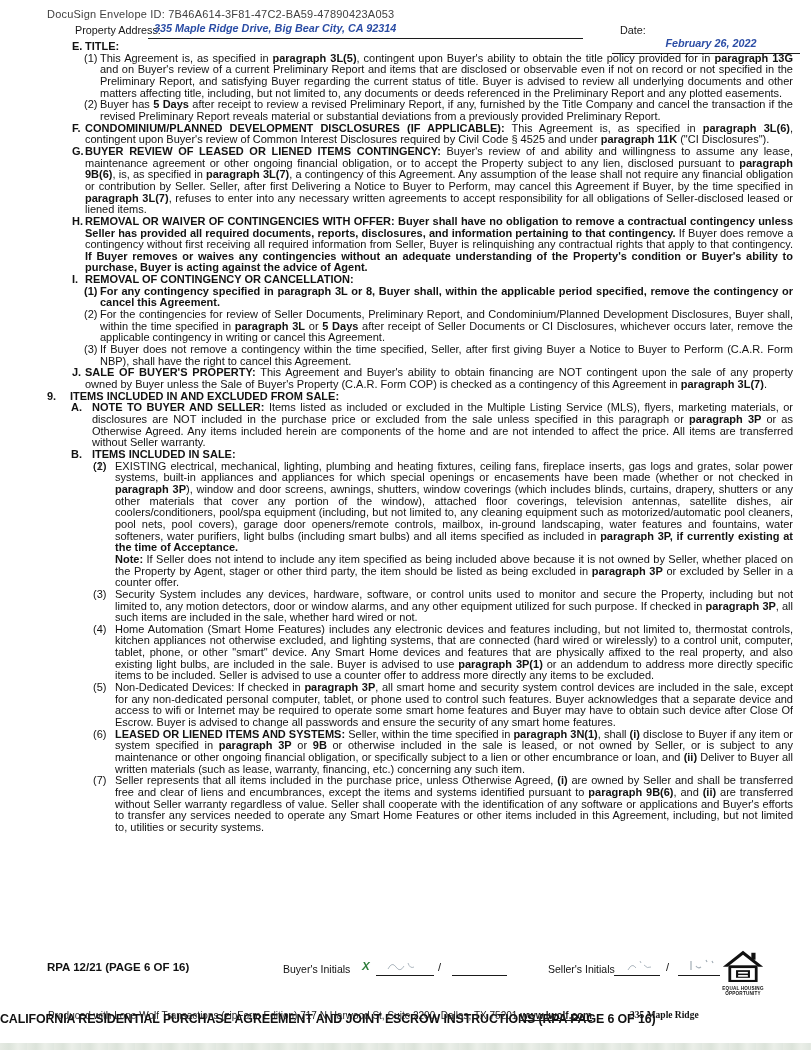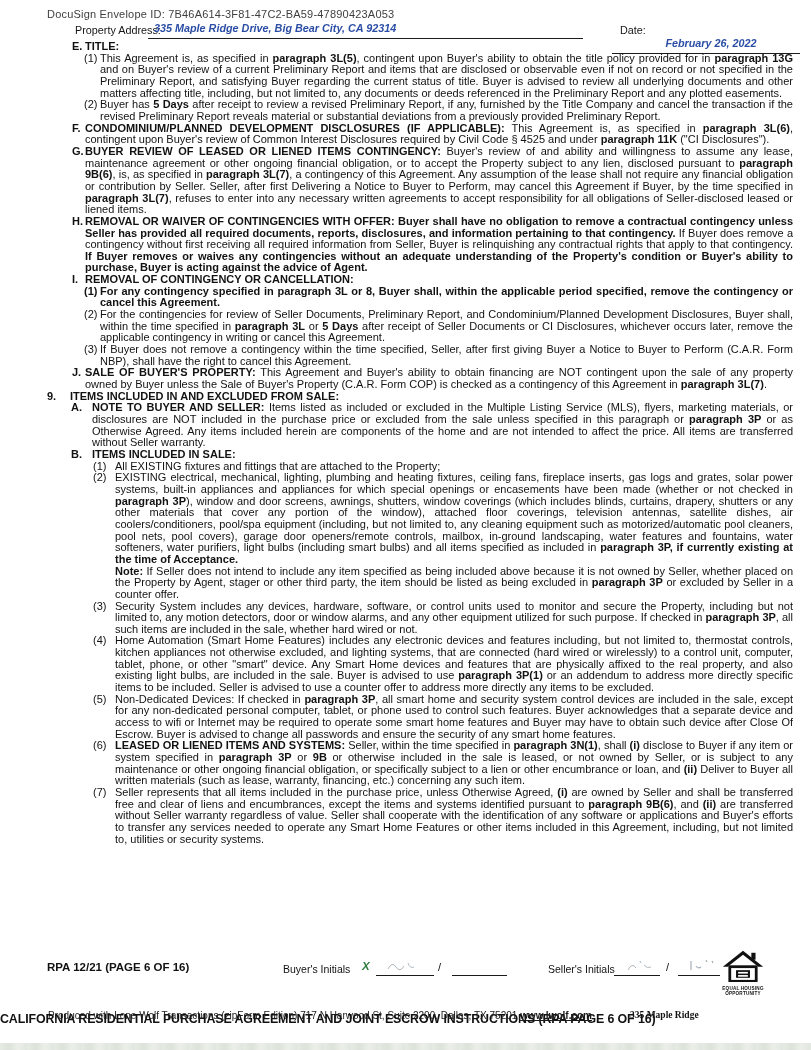--- a/index.html
+++ b/index.html
@@ -72,21 +72,21 @@
     <div class="block l1"><span class="lbl b">G.</span><span class="b">BUYER REVIEW OF LEASED OR LIENED ITEMS CONTINGENCY:</span><span> Buyer's review of and ability and willingness to assume any lease, maintenance agreement or other ongoing financial obligation, or to accept the Property subject to any lien, disclosed pursuant to </span><span class="b">paragraph 9B(6)</span><span>, is, as specified in </span><span class="b">paragraph 3L(7)</span><span>, a contingency of this Agreement. Any assumption of the lease shall not require any financial obligation or contribution by Seller. Seller, after first Delivering a Notice to Buyer to Perform, may cancel this Agreement if Buyer, by the time specified in </span><span class="b">paragraph 3L(7)</span><span>, refuses to enter into any necessary written agreements to accept responsibility for all obligations of Seller-disclosed leased or liened items.</span></div>
     <div class="block l1"><span class="lbl b">H.</span><span class="b">REMOVAL OR WAIVER OF CONTINGENCIES WITH OFFER: Buyer shall have no obligation to remove a contractual contingency unless Seller has provided all required documents, reports, disclosures, and information pertaining to that contingency.</span><span> If Buyer does remove a contingency without first receiving all required information from Seller, Buyer is relinquishing any contractual rights that apply to that contingency. </span><span class="b">If Buyer removes or waives any contingencies without an adequate understanding of the Property's condition or Buyer's ability to purchase, Buyer is acting against the advice of Agent.</span></div>
     <div class="block l1"><span class="lbl b">I.</span><span class="b">REMOVAL OF CONTINGENCY OR CANCELLATION:</span></div>
     <div class="block l2"><span class="lbl b">(1)</span><span class="b">For any contingency specified in paragraph 3L or 8, Buyer shall, within the applicable period specified, remove the contingency or cancel this Agreement.</span></div>
     <div class="block l2"><span class="lbl">(2)</span><span>For the contingencies for review of Seller Documents, Preliminary Report, and Condominium/Planned Development Disclosures, Buyer shall, within the time specified in </span><span class="b">paragraph 3L</span><span> or </span><span class="b">5 Days</span><span> after receipt of Seller Documents or CI Disclosures, whichever occurs later, remove the applicable contingency in writing or cancel this Agreement.</span></div>
     <div class="block l2"><span class="lbl">(3)</span><span>If Buyer does not remove a contingency within the time specified, Seller, after first giving Buyer a Notice to Buyer to Perform (C.A.R. Form NBP), shall have the right to cancel this Agreement.</span></div>
     <div class="block l1"><span class="lbl b">J.</span><span class="b">SALE OF BUYER'S PROPERTY:</span><span> This Agreement and Buyer's ability to obtain financing are NOT contingent upon the sale of any property owned by Buyer unless the Sale of Buyer's Property (C.A.R. Form COP) is checked as a contingency of this Agreement in </span><span class="b">paragraph 3L(7)</span><span>.</span></div>
     <div class="block n0"><span class="lbl b">9.</span><span class="b">ITEMS INCLUDED IN AND EXCLUDED FROM SALE:</span></div>
     <div class="block a1"><span class="lbl b">A.</span><span class="b">NOTE TO BUYER AND SELLER:</span><span> Items listed as included or excluded in the Multiple Listing Service (MLS), flyers, marketing materials, or disclosures are NOT included in the purchase price or excluded from the sale unless specified in this paragraph or </span><span class="b">paragraph 3P</span><span> or as Otherwise Agreed. Any items included herein are components of the home and are not intended to affect the price. All items are transferred without Seller warranty.</span></div>
     <div class="block a1"><span class="lbl b">B.</span><span class="b">ITEMS INCLUDED IN SALE:</span></div>
-    <div class="block b2"><span class="lbl">(1)</span><span>All EXISTING fixtures and fittings that are attached to the Property;</span></div>
+    <div class="block b2"><span class="lbl">(1)</span></div>
     <div class="block b2"><span class="lbl">(2)</span><span>EXISTING electrical, mechanical, lighting, plumbing and heating fixtures, ceiling fans, fireplace inserts, gas logs and grates, solar power systems, built-in appliances and appliances for which special openings or encasements have been made (whether or not checked in </span><span class="b">paragraph 3P</span><span>), window and door screens, awnings, shutters, window coverings (which includes blinds, curtains, drapery, shutters or any other materials that cover any portion of the window), attached floor coverings, television antennas, satellite dishes, air coolers/conditioners, pool/spa equipment (including, but not limited to, any cleaning equipment such as motorized/automatic pool cleaners, pool nets, pool covers), garage door openers/remote controls, mailbox, in-ground landscaping, water features and fountains, water softeners, water purifiers, light bulbs (including smart bulbs) and all items specified as included in </span><span class="b">paragraph 3P, if currently existing at the time of Acceptance.</span></div>
     <div class="block nt"><span class="b">Note:</span><span> If Seller does not intend to include any item specified as being included above because it is not owned by Seller, whether placed on the Property by Agent, stager or other third party, the item should be listed as being excluded in </span><span class="b">paragraph 3P</span><span> or excluded by Seller in a counter offer.</span></div>
     <div class="block b2"><span class="lbl">(3)</span><span>Security System includes any devices, hardware, software, or control units used to monitor and secure the Property, including but not limited to, any motion detectors, door or window alarms, and any other equipment utilized for such purpose. If checked in </span><span class="b">paragraph 3P</span><span>, all such items are included in the sale, whether hard wired or not.</span></div>
     <div class="block b2"><span class="lbl">(4)</span><span>Home Automation (Smart Home Features) includes any electronic devices and features including, but not limited to, thermostat controls, kitchen appliances not otherwise excluded, and lighting systems, that are connected (hard wired or wirelessly) to a control unit, computer, tablet, phone, or other "smart" device. Any Smart Home devices and features that are physically affixed to the real property, and also existing light bulbs, are included in the sale. Buyer is advised to use </span><span class="b">paragraph 3P(1)</span><span> or an addendum to address more directly specific items to be included. Seller is advised to use a counter offer to address more directly any items to be excluded.</span></div>
     <div class="block b2"><span class="lbl">(5)</span><span>Non-Dedicated Devices: If checked in </span><span class="b">paragraph 3P</span><span>, all smart home and security system control devices are included in the sale, except for any non-dedicated personal computer, tablet, or phone used to control such features. Buyer acknowledges that a separate device and access to wifi or Internet may be required to operate some smart home features and Buyer may have to obtain such device after Close Of Escrow. Buyer is advised to change all passwords and ensure the security of any smart home features.</span></div>
     <div class="block b2"><span class="lbl">(6)</span><span class="b">LEASED OR LIENED ITEMS AND SYSTEMS:</span><span> Seller, within the time specified in </span><span class="b">paragraph 3N(1)</span><span>, shall </span><span class="b">(i)</span><span> disclose to Buyer if any item or system specified in </span><span class="b">paragraph 3P</span><span> or </span><span class="b">9B</span><span> or otherwise included in the sale is leased, or not owned by Seller, or is subject to any maintenance or other ongoing financial obligation, or specifically subject to a lien or other encumbrance or loan, and </span><span class="b">(ii)</span><span> Deliver to Buyer all written materials (such as lease, warranty, financing, etc.) concerning any such item.</span></div>
     <div class="block b2"><span class="lbl">(7)</span><span>Seller represents that all items included in the purchase price, unless Otherwise Agreed, </span><span class="b">(i)</span><span> are owned by Seller and shall be transferred free and clear of liens and encumbrances, except the items and systems identified pursuant to </span><span class="b">paragraph 9B(6)</span><span>, and </span><span class="b">(ii)</span><span> are transferred without Seller warranty regardless of value. Seller shall cooperate with the identification of any software or applications and Buyer's efforts to transfer any services needed to operate any Smart Home Features or other items included in this Agreement, including, but not limited to, utilities or security systems.</span></div>
   </div>
 
 <div class="footer-item form-code">RPA 12/21 (PAGE 6 OF 16)</div>

